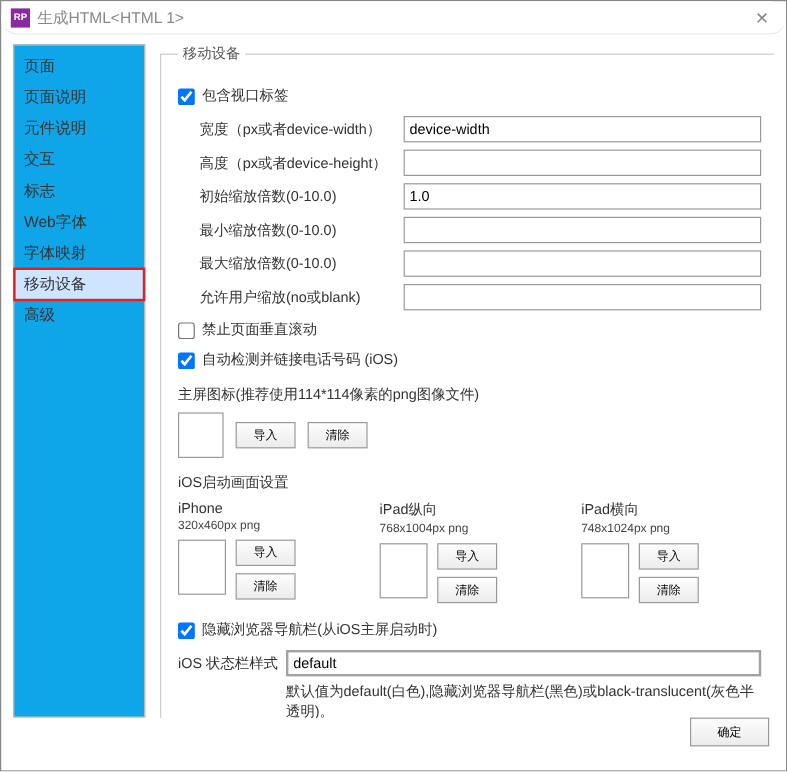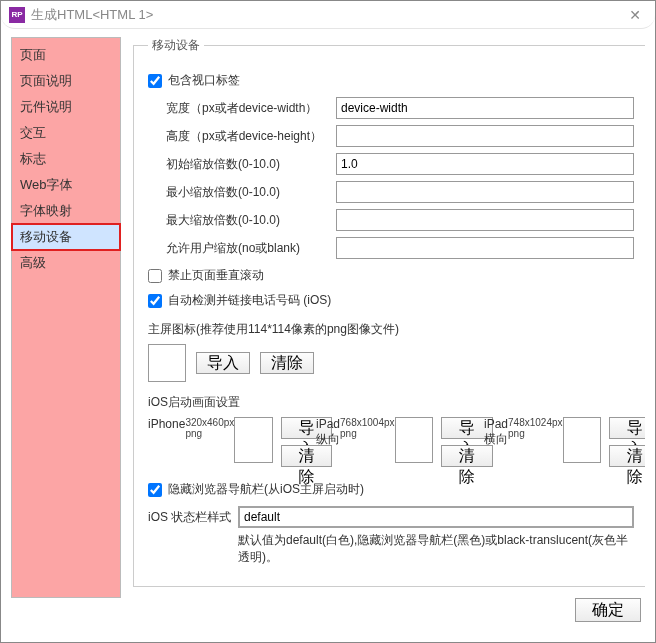--- a/index.html
+++ b/index.html
@@ -48,21 +48,21 @@
   }
   .body {
     flex: 1;
     display: flex;
     padding: 8px 10px 0 10px;
     overflow: hidden;
   }
   .sidebar {
     width: 110px;
     border: 1px solid #bbb;
-    background: #fca5a5;
+    background: #0ea5e9;
     margin-right: 12px;
     padding: 4px 0;
   }
   .sidebar-item {
     padding: 4px 8px;
     cursor: pointer;
     font-size: 13px;
     color: #333;
   }
   .sidebar-item.selected {
@@ -123,35 +123,35 @@
     width: 38px;
     height: 38px;
     border: 1px solid #999;
     background: #fff;
   }
   .btn {
     min-width: 50px;
     height: 22px;
     border: 1px solid #999;
     background: linear-gradient(#fdfdfd, #ececec);
-    font-size: 16px;
+    font-size: 10px;
     cursor: pointer;
     padding: 0 10px;
     font-family: Liberation Sans, sans-serif;
   }
   .btn-wide { min-width: 66px; height: 24px; }
   .splash-grid {
     display: flex;
     gap: 18px;
     margin-top: 6px;
   }
   .splash-cell {
     width: 150px;
     display: flex;
-    flex-direction: row;
+    flex-direction: column;
   }
   .splash-title { font-size: 12px; margin-bottom: 2px; }
   .splash-sub { font-size: 10px; color: #444; margin-bottom: 6px; }
   .splash-body {
     display: flex;
     gap: 8px;
     align-items: flex-start;
   }
   .splash-body .thumb2 {
     width: 40px; height: 46px; border: 1px solid #999; background: #fff;

